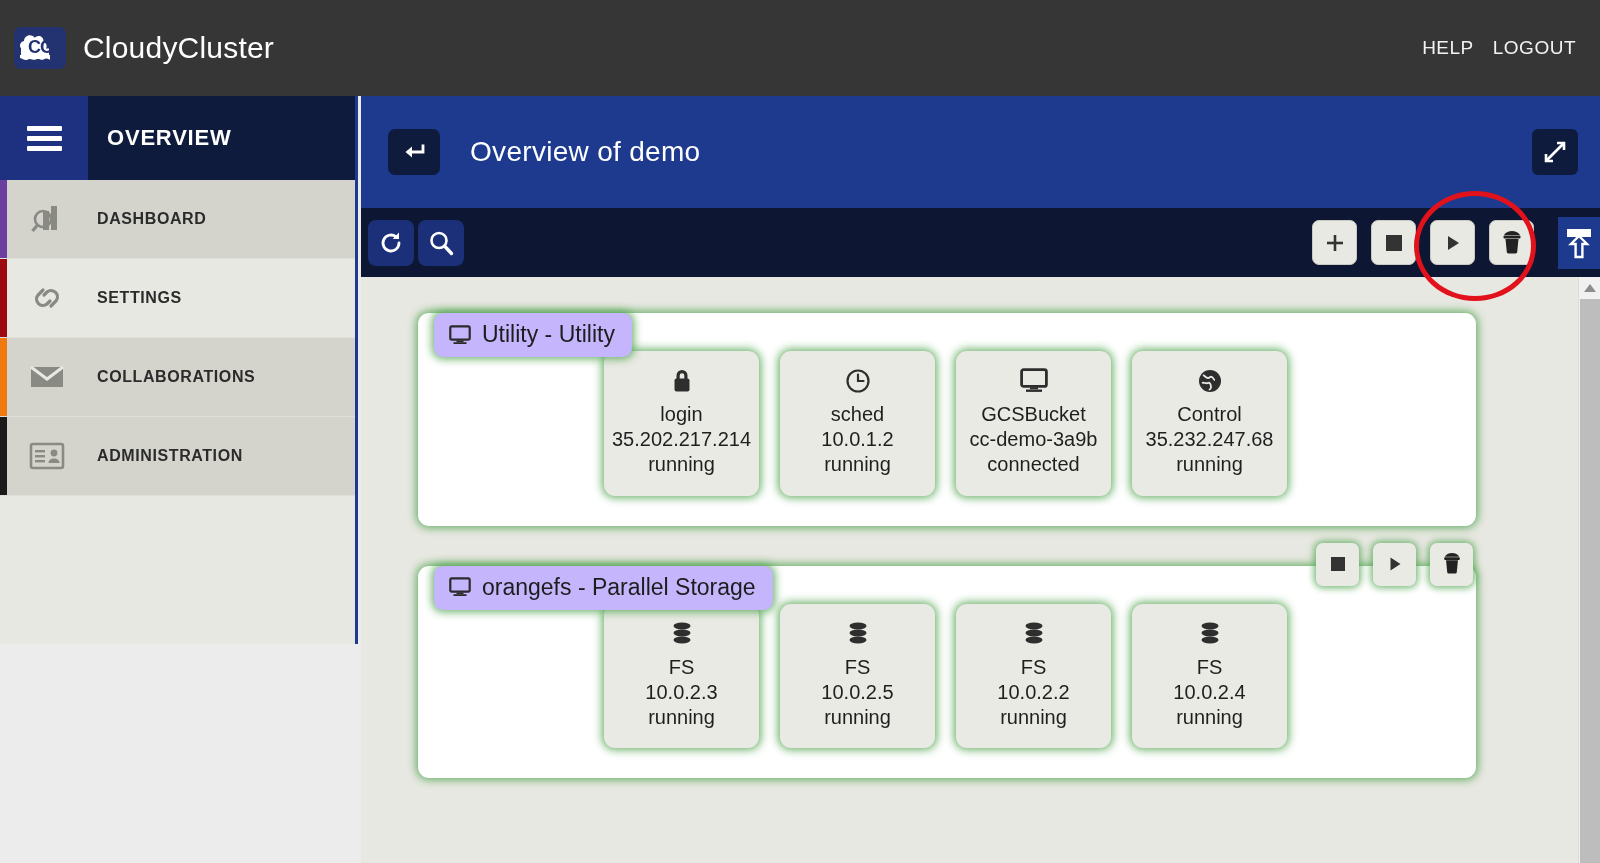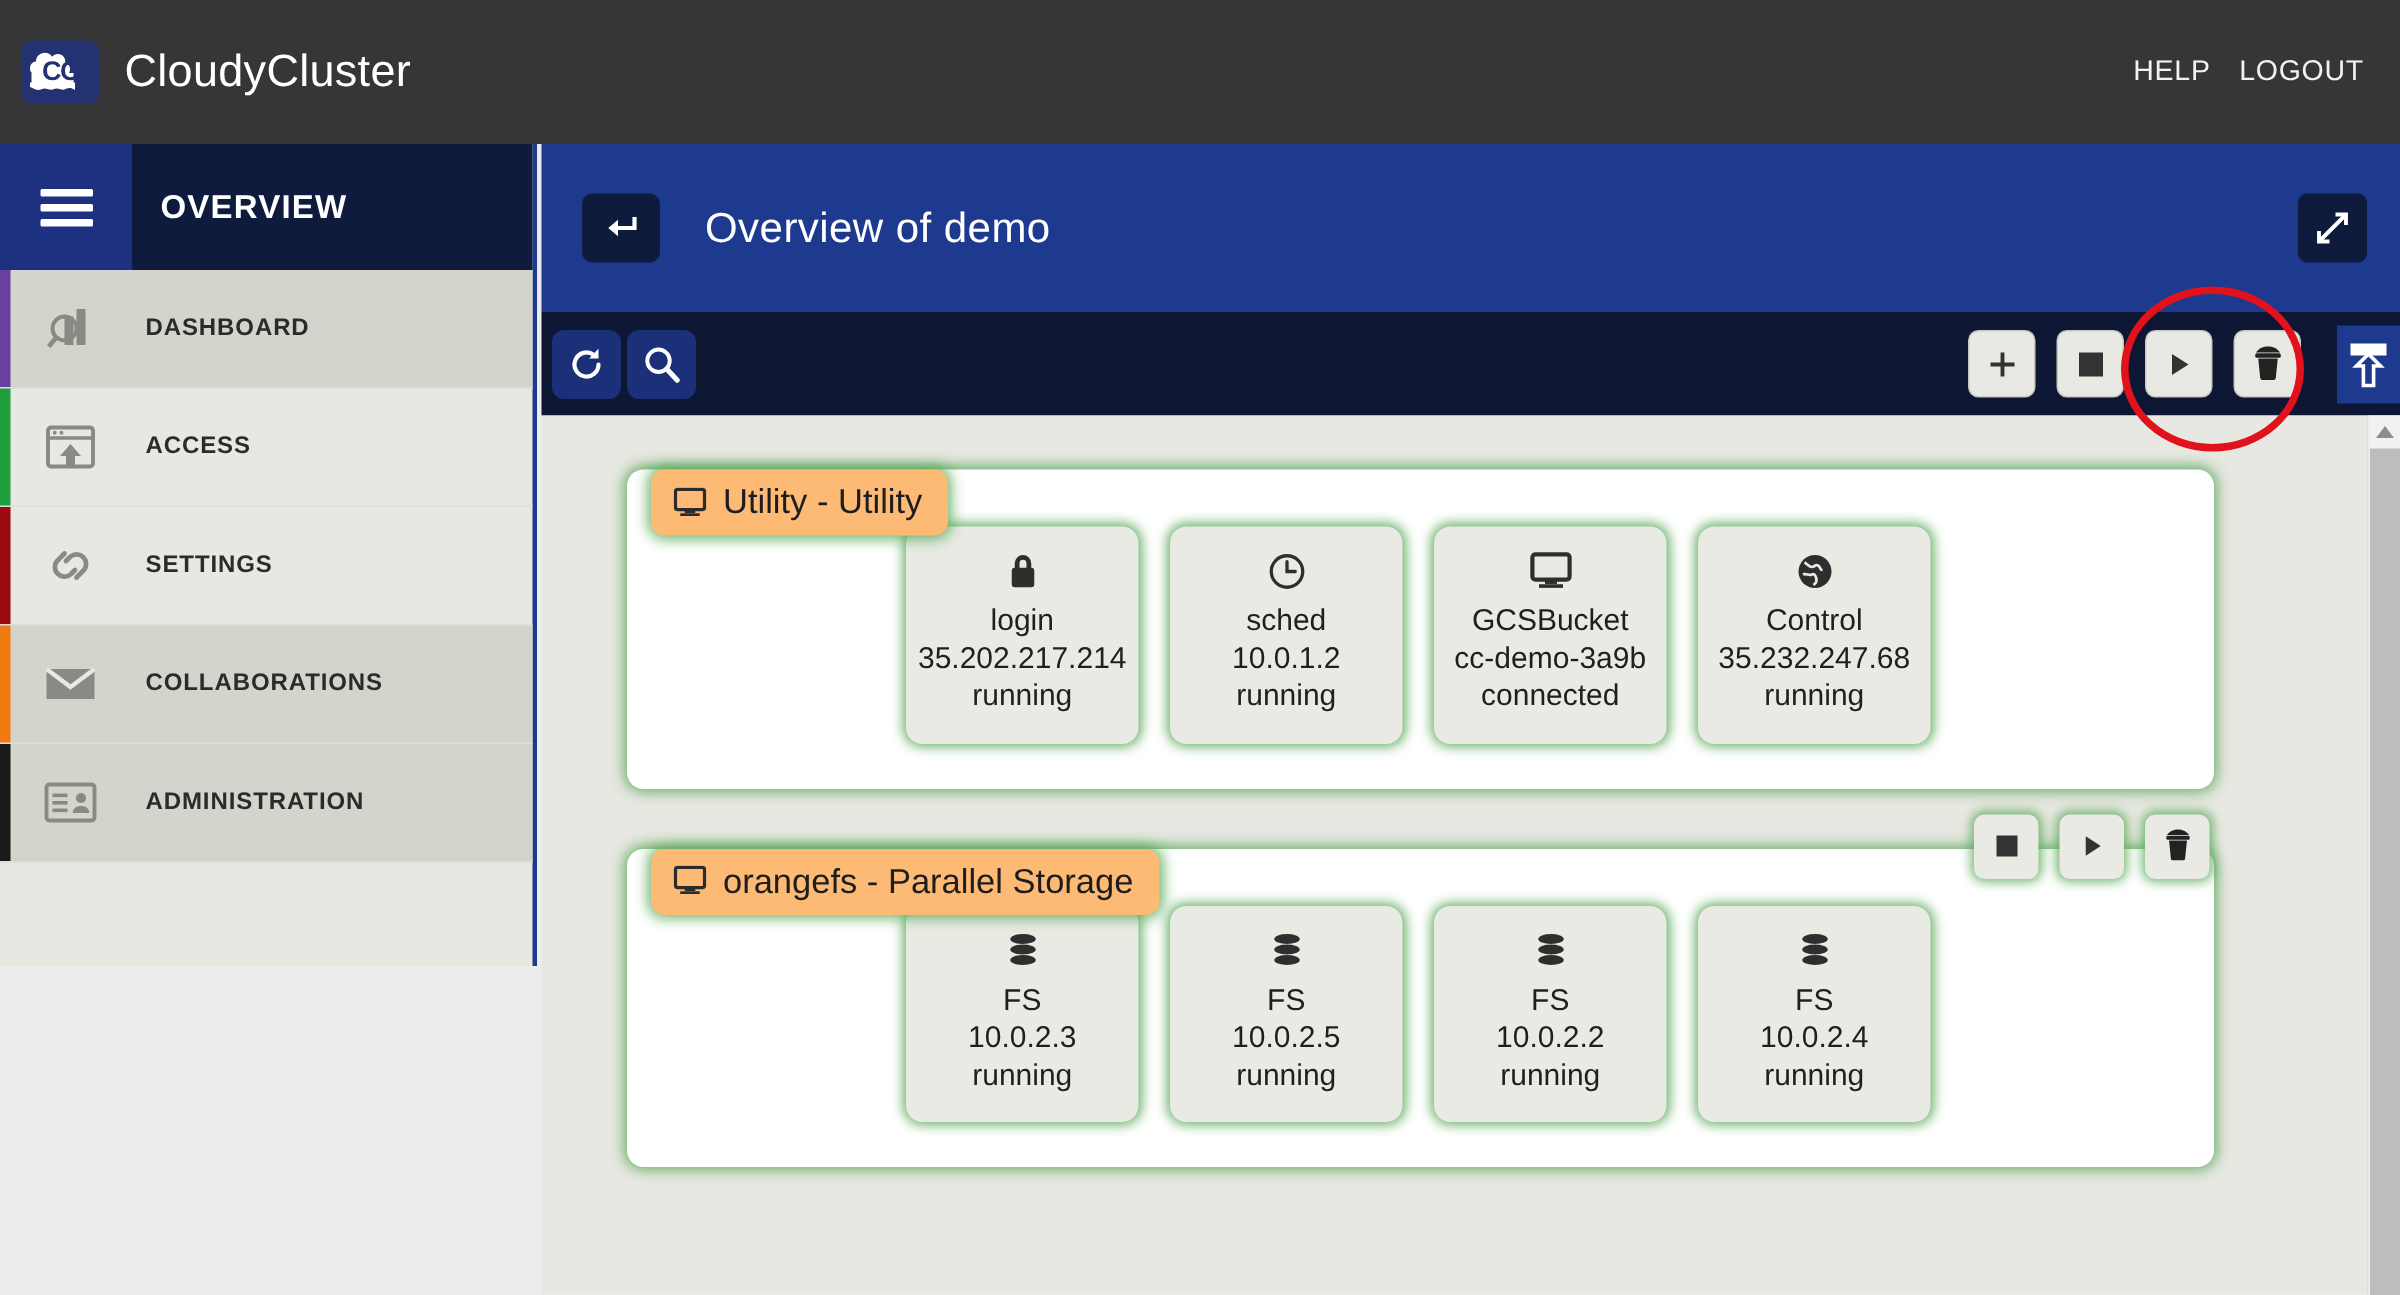--- a/index.html
+++ b/index.html
@@ -249,21 +249,21 @@
     left: 0; top: 181px;
     width: 1217px; height: 586px;
     background: #e8e8e2;
     overflow: hidden;
   }
 
   .panel-wrap { position: relative; }
   .panel-tab {
     position: absolute;
     left: 73px; top: 0;
-    background: #fdba74;
+    background: #c4b5fd;
     border-radius: 9px;
     padding: 8px 17px 9px 15px;
     display: flex;
     align-items: center;
     gap: 11px;
     box-shadow: 0 0 9px 2px rgba(80,165,80,0.85);
     z-index: 5;
     justify-content: flex-end;
   }
   .panel-tab-label {
@@ -392,33 +392,20 @@
         <svg width="34" height="34" viewBox="0 0 34 34">
           <rect x="13" y="9" width="6" height="19" fill="#8a8a84"></rect>
           <rect x="21" y="4" width="6" height="24" fill="#8a8a84"></rect>
           <circle cx="13" cy="17" r="8" fill="none" stroke="#8a8a84" stroke-width="2.6"></circle>
           <line x1="7.5" y1="23" x2="2.5" y2="29" stroke="#8a8a84" stroke-width="3.2"></line>
         </svg>
       </span>
       <span class="nav-label">DASHBOARD</span>
     </div>
 
-    <div class="nav-item">
-      <span class="stripe" style="background:#1f9e3c"></span>
-      <span class="nav-icon">
-        <svg width="34" height="32" viewBox="0 0 34 32">
-          <rect x="2" y="3" width="30" height="26" fill="none" stroke="#8a8a84" stroke-width="2.6" rx="2"></rect>
-          <line x1="2" y1="10" x2="32" y2="10" stroke="#8a8a84" stroke-width="2.2"></line>
-          <circle cx="6.5" cy="6.5" r="1.3" fill="#8a8a84"></circle>
-          <circle cx="11" cy="6.5" r="1.3" fill="#8a8a84"></circle>
-          <path d="M17 14l7 8h-4v6h-6v-6h-4z" fill="#8a8a84"></path>
-        </svg>
-      </span>
-      <span class="nav-label">ACCESS</span>
-    </div>
 
     <div class="nav-item">
       <span class="stripe" style="background:#9c0a10"></span>
       <span class="nav-icon">
         <svg width="34" height="32" viewBox="0 0 34 32">
           <path d="M13 8l-5 5a6.4 6.4 0 009 9l3-3" fill="none" stroke="#8a8a84" stroke-width="3.2" stroke-linecap="round"></path>
           <path d="M21 24l5-5a6.4 6.4 0 00-9-9l-3 3" fill="none" stroke="#8a8a84" stroke-width="3.2" stroke-linecap="round"></path>
         </svg>
       </span>
       <span class="nav-label">SETTINGS</span>

